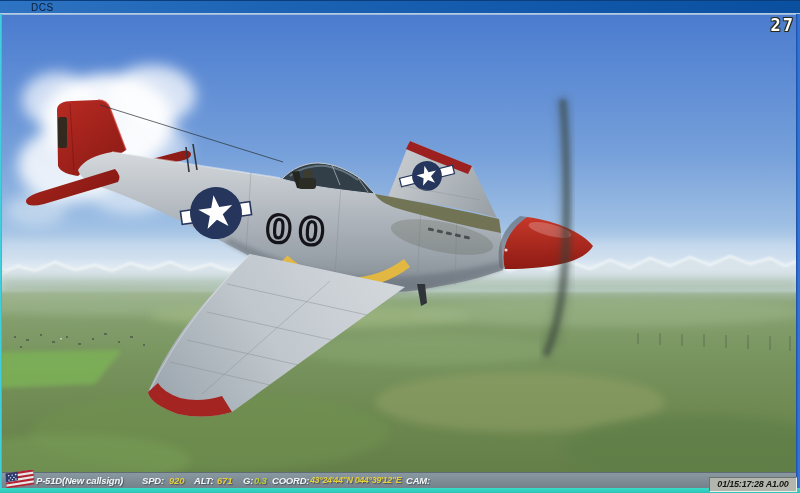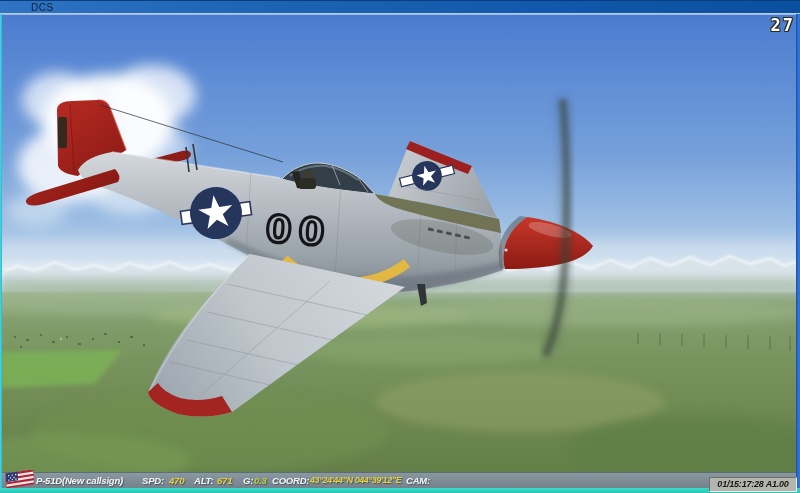--- a/index.html
+++ b/index.html
@@ -313,21 +313,21 @@
         <circle cx="11" cy="5.5" r="0.7" fill="#fff"></circle>
           <circle cx="5.7" cy="8" r="0.7" fill="#fff"></circle>
         <circle cx="9.2" cy="8" r="0.7" fill="#fff"></circle>
           <circle cx="4" cy="10" r="0.7" fill="#fff"></circle>
         <circle cx="7.5" cy="10" r="0.7" fill="#fff"></circle>
           <circle cx="11" cy="10" r="0.7" fill="#fff"></circle>
       </g>
     </svg>
     <span class="lbl" style="left:34px">P-51D(New callsign)</span>
     <span class="lbl" style="left:140px">SPD:</span>
-    <span class="val-y" style="left:167px">470</span>
+    <span class="val-y" style="left:167px">920</span>
     <span class="lbl" style="left:192px">ALT:</span>
     <span class="val-y" style="left:215px">671</span>
     <span class="lbl" style="left:241px">G:</span>
     <span class="val-g" style="left:252px">0.3</span>
     <span class="lbl" style="left:270px">COORD:</span>
     <span class="val-y" style="left:308px;font-size:9px;letter-spacing:-0.4px">43°24'44"N 044°39'12"E</span>
     <span class="lbl" style="left:404px">CAM:</span>
     <span class="val-m" style="left:422px">F2</span>
   </div>
 

